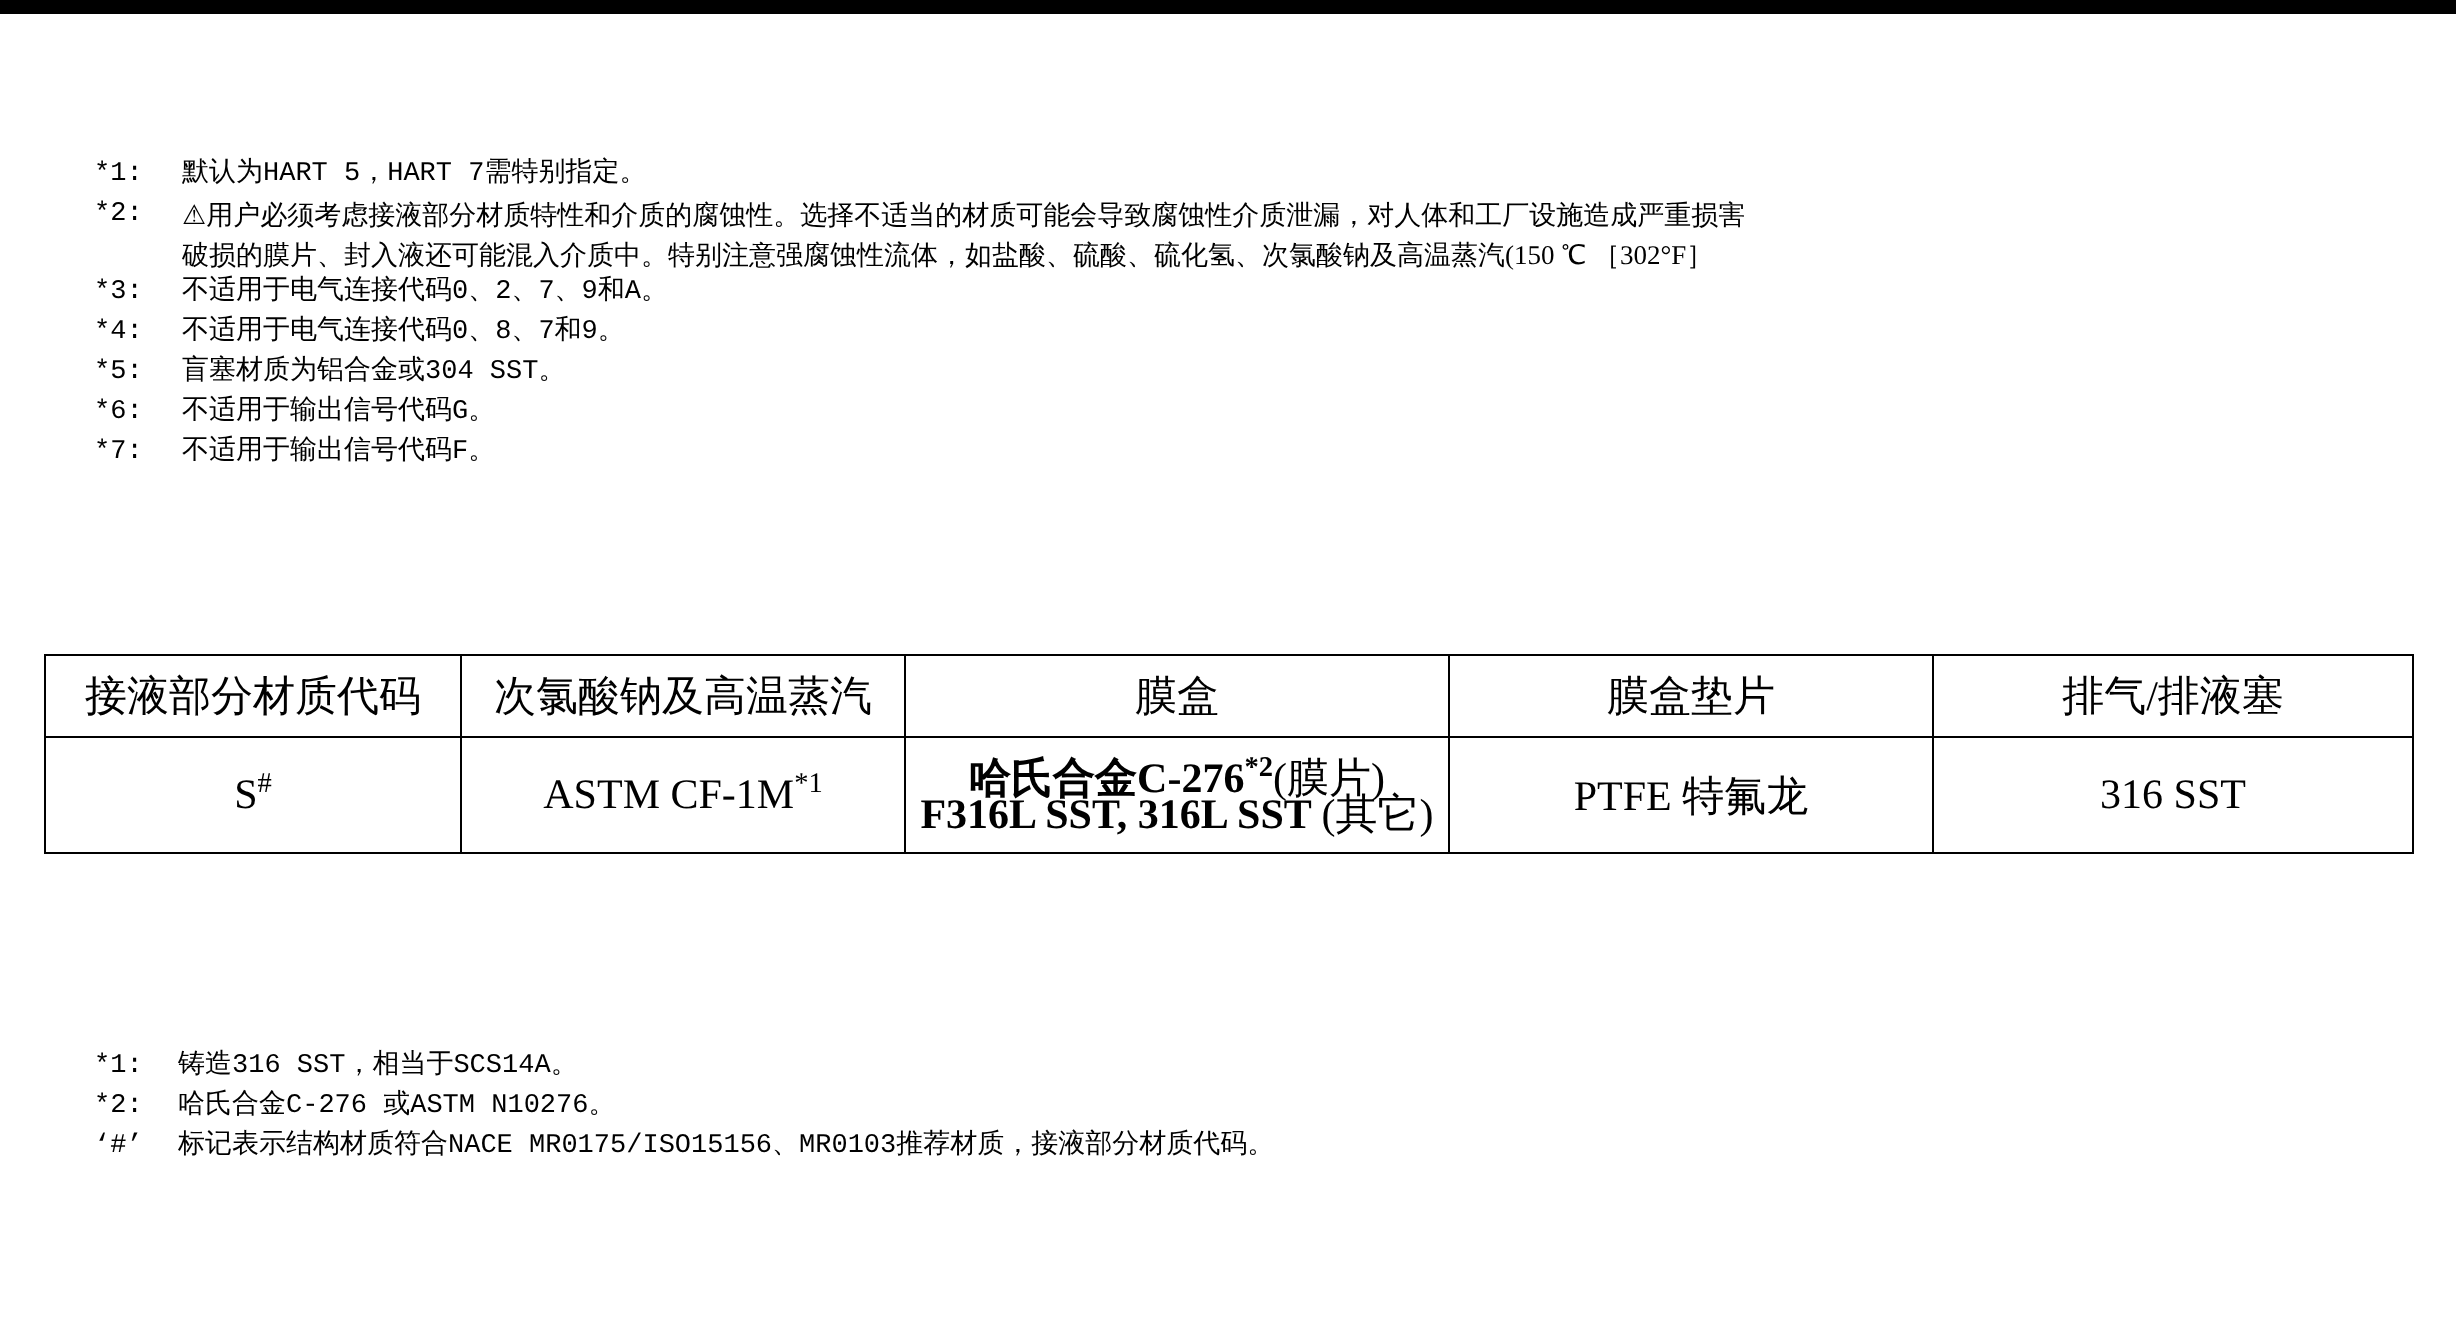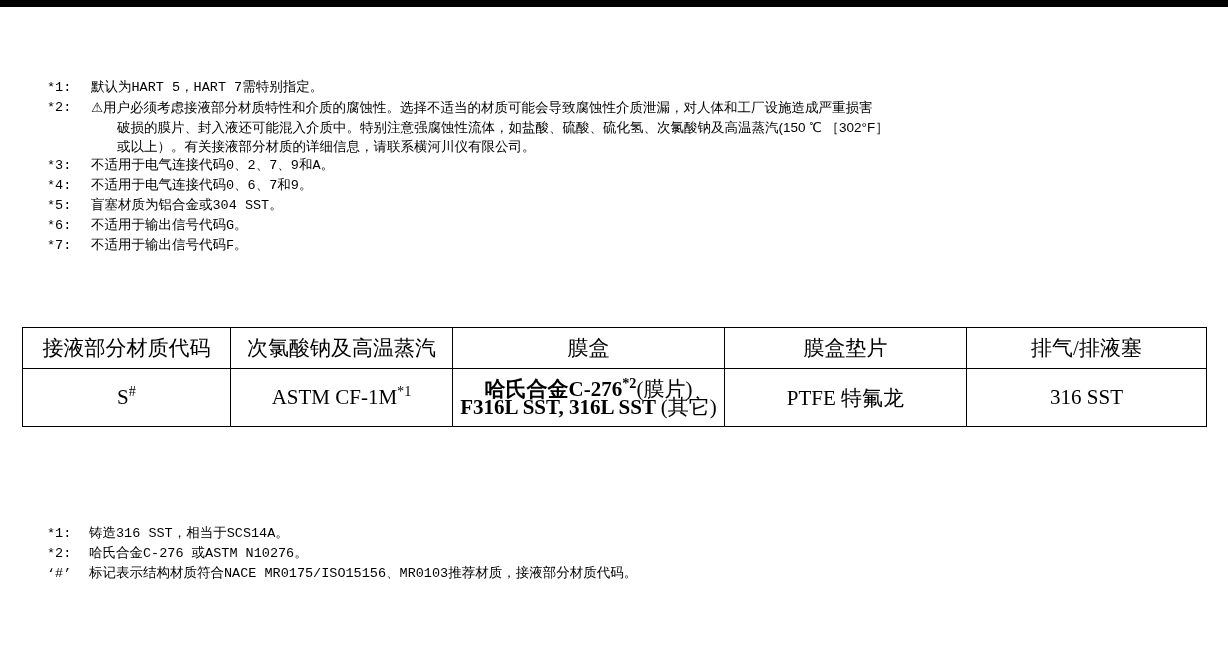--- a/index.html
+++ b/index.html
@@ -55,22 +55,22 @@
     flex: 1 1 auto;
     font-family: "Liberation Sans", sans-serif;
     font-size: 13.5px;
     line-height: 19px;
     white-space: pre-wrap;
   }
   .note-text.mono {
     font-family: "Liberation Mono", monospace;
   }
   .note-indent {
-    margin-left: 70px;
-    font-family: Liberation Sans, sans-serif;
+    margin-left: 44px;
+    font-family: Liberation Serif, serif;
     font-size: 13.5px;
     line-height: 19px;
   }
 
   
   .section-title {
     position: absolute;
     left: 26px;
     top: 281px;
     font-family: "Liberation Sans", sans-serif;
@@ -150,30 +150,29 @@
     <div class="note-row">
       <div class="note-key">*1:</div>
       <div class="note-text mono">默认为HART 5，HART 7需特别指定。</div>
     </div>
 
     <div class="note-row">
       <div class="note-key">*2:</div>
       <div class="note-text">⚠用户必须考虑接液部分材质特性和介质的腐蚀性。选择不适当的材质可能会导致腐蚀性介质泄漏，对人体和工厂设施造成严重损害</div>
     </div>
     <div class="note-indent">破损的膜片、封入液还可能混入介质中。特别注意强腐蚀性流体，如盐酸、硫酸、硫化氢、次氯酸钠及高温蒸汽(150 ℃ ［302°F］</div>
-    <div class="note-indent">或以上）。有关接液部分材质的详细信息，请联系横河川仪有限公司。</div>
 
     <div class="note-row">
       <div class="note-key">*3:</div>
       <div class="note-text mono">不适用于电气连接代码0、2、7、9和A。</div>
     </div>
 
     <div class="note-row">
       <div class="note-key">*4:</div>
-      <div class="note-text mono">不适用于电气连接代码0、6、7和9。</div>
+      <div class="note-text mono">不适用于电气连接代码0、8、7和9。</div>
     </div>
 
     <div class="note-row">
       <div class="note-key">*5:</div>
       <div class="note-text mono">盲塞材质为铝合金或304 SST。</div>
     </div>
 
     <div class="note-row">
       <div class="note-key">*6:</div>
       <div class="note-text mono">不适用于输出信号代码G。</div>

